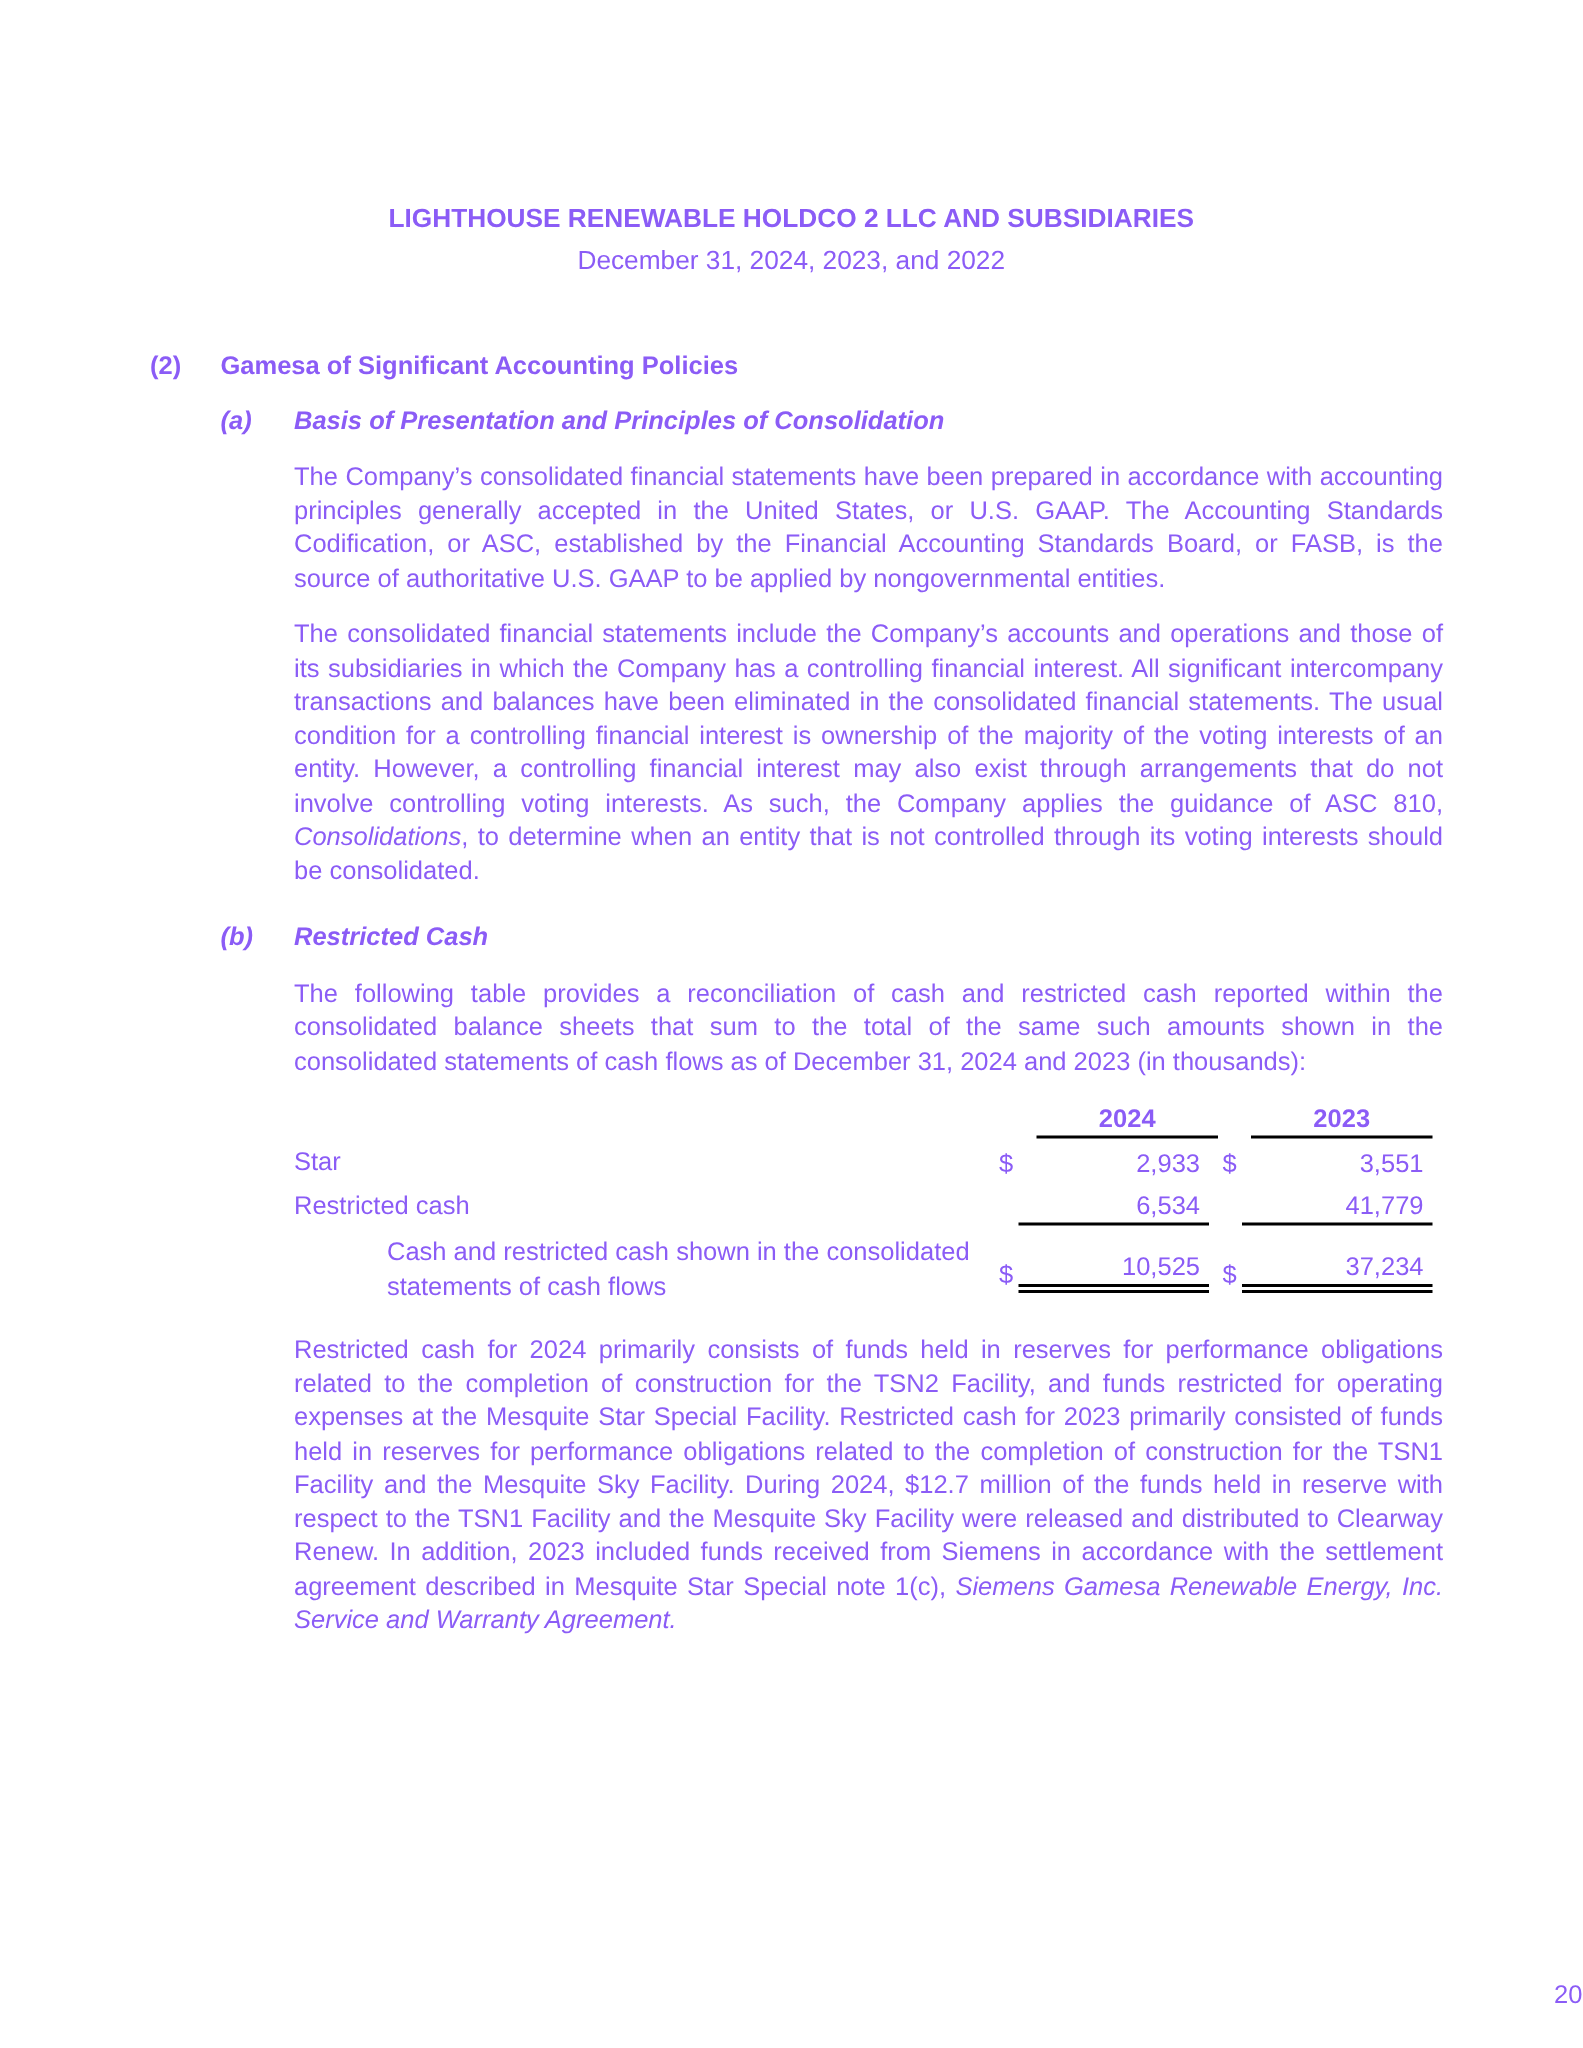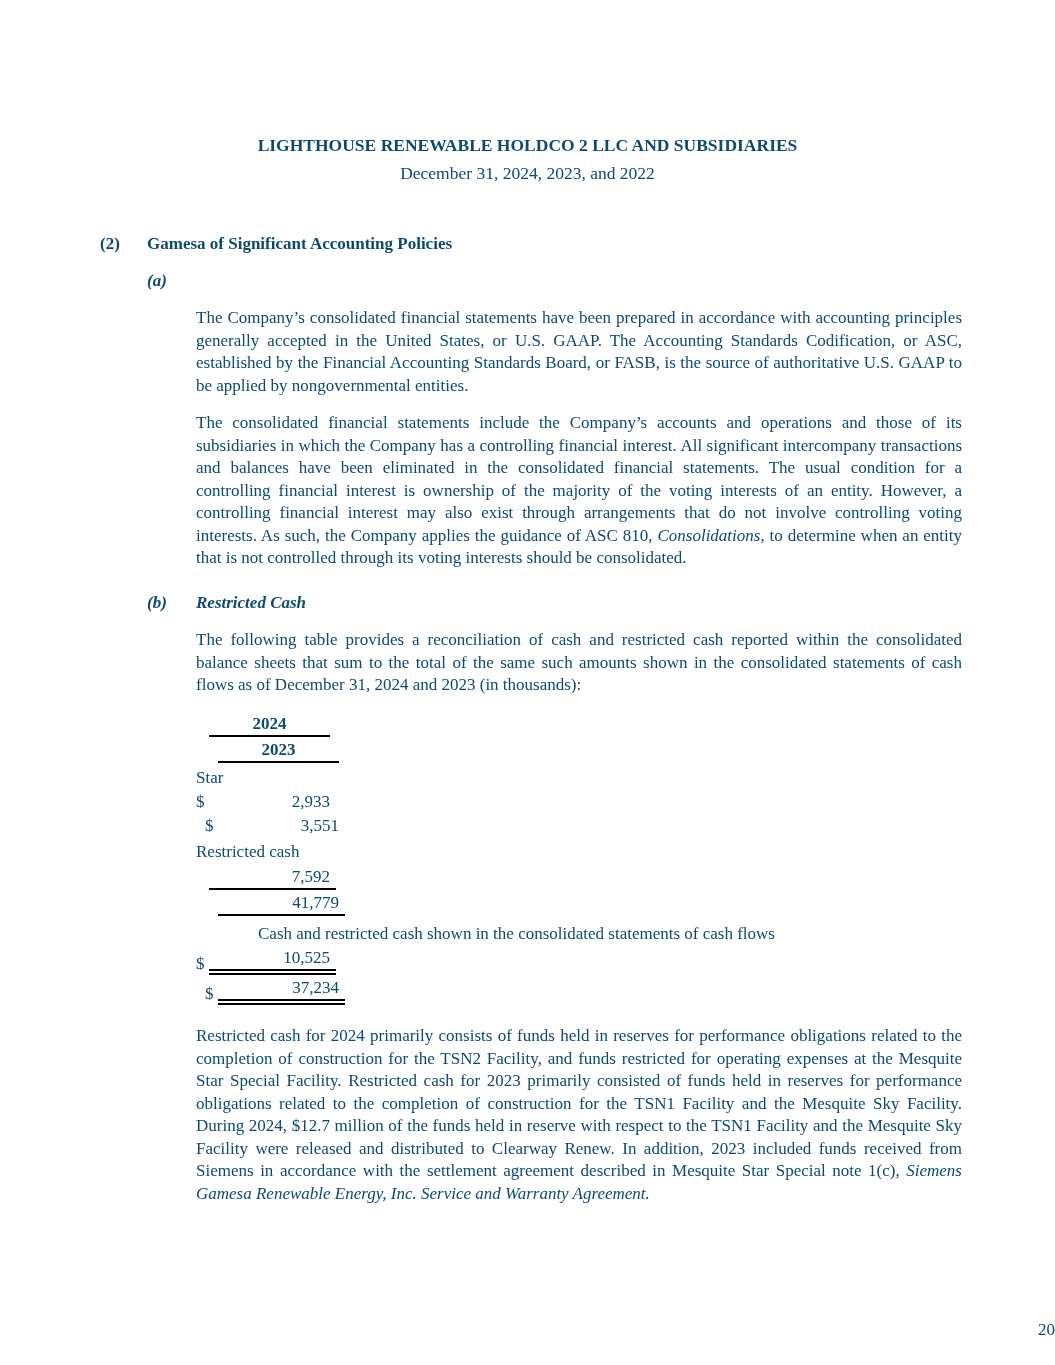--- a/index.html
+++ b/index.html
@@ -6,22 +6,22 @@
     margin: 0;
     padding: 0;
     background: #ffffff;
   }
   .page {
     position: relative;
     width: 1055px;
     height: 1365px;
     margin: 0 auto;
     background: #ffffff;
-    color: #0c4a6e;
-    font-family: Liberation Serif, serif;
+    color: #8b5cf6;
+    font-family: Liberation Sans, sans-serif;
     font-size: 17px;
     line-height: 22.5px;
     overflow: hidden;
   }
   
   .doc-header {
     padding-top: 131px;
     text-align: center;
     line-height: 28px;
     font-size: 17.5px;
@@ -54,23 +54,22 @@
   .p-gap { }
   .p-after-table { margin-top: 20px; }
 
   
   .fin-table {
     margin: 14px 0 0 96px;
     width: 759px;
   }
   .fin-row {
     display: flex;
-    align-items: flex-start;
+    align-items: center;
     margin-top: 4px;
-    flex-direction: column;
   }
   .fin-row.head { margin-top: 0; }
   .fin-label { flex: 1 1 auto; }
   .fin-col { flex: none; display: flex; align-items: flex-end; }
   .col-2 { margin-left: 9px; }
   .fin-d { flex: none; width: 13px; }
   .fin-v {
     flex: none;
     width: 121px;
     text-align: right;
@@ -108,20 +107,21 @@
 
   <main class="content">
 
     <div class="sec-head">
       <span class="sec-num">(2)</span>
       <span>Gamesa of Significant Accounting Policies</span>
     </div>
 
     <div class="sub-head">
       <span class="sub-num">(a)</span>
+      <span>Basis of Presentation and Principles of Consolidation</span>
     </div>
 
     <p class="body-p">The Company’s consolidated financial statements have been prepared in accordance with accounting principles generally accepted in the United States, or U.S. GAAP. The Accounting Standards Codification, or ASC, established by the Financial Accounting Standards Board, or FASB, is the source of authoritative U.S. GAAP to be applied by nongovernmental entities.</p>
 
     <p class="body-p p-gap"><span>The consolidated financial statements include the Company’s accounts and operations and those of its subsidiaries in which the Company has a controlling financial interest. All significant intercompany transactions and balances have been eliminated in the consolidated financial statements. The usual condition for a controlling financial interest is ownership of the majority of the voting interests of an entity. However, a controlling financial interest may also exist through arrangements that do not involve controlling voting interests. As such, the Company applies the guidance of ASC 810, </span><i>Consolidations</i><span>, to determine when an entity that is not controlled through its voting interests should be consolidated.</span></p>
 
     <div class="sub-head" style="margin-top:22px">
       <span class="sub-num">(b)</span>
       <span>Restricted Cash</span>
     </div>
@@ -151,21 +151,21 @@
         <div class="fin-col col-2">
           <span class="fin-d">$</span>
           <span class="fin-v">3,551</span>
         </div>
       </div>
 
       <div class="fin-row">
         <div class="fin-label">Restricted cash</div>
         <div class="fin-col">
           <span class="fin-d"></span>
-          <span class="fin-v rule">7,592</span>
+          <span class="fin-v rule">6,534</span>
         </div>
         <div class="fin-col col-2">
           <span class="fin-d"></span>
           <span class="fin-v rule">41,779</span>
         </div>
       </div>
 
       <div class="fin-row total">
         <div class="fin-label">Cash and restricted cash shown in the consolidated statements of cash flows</div>
         <div class="fin-col">

